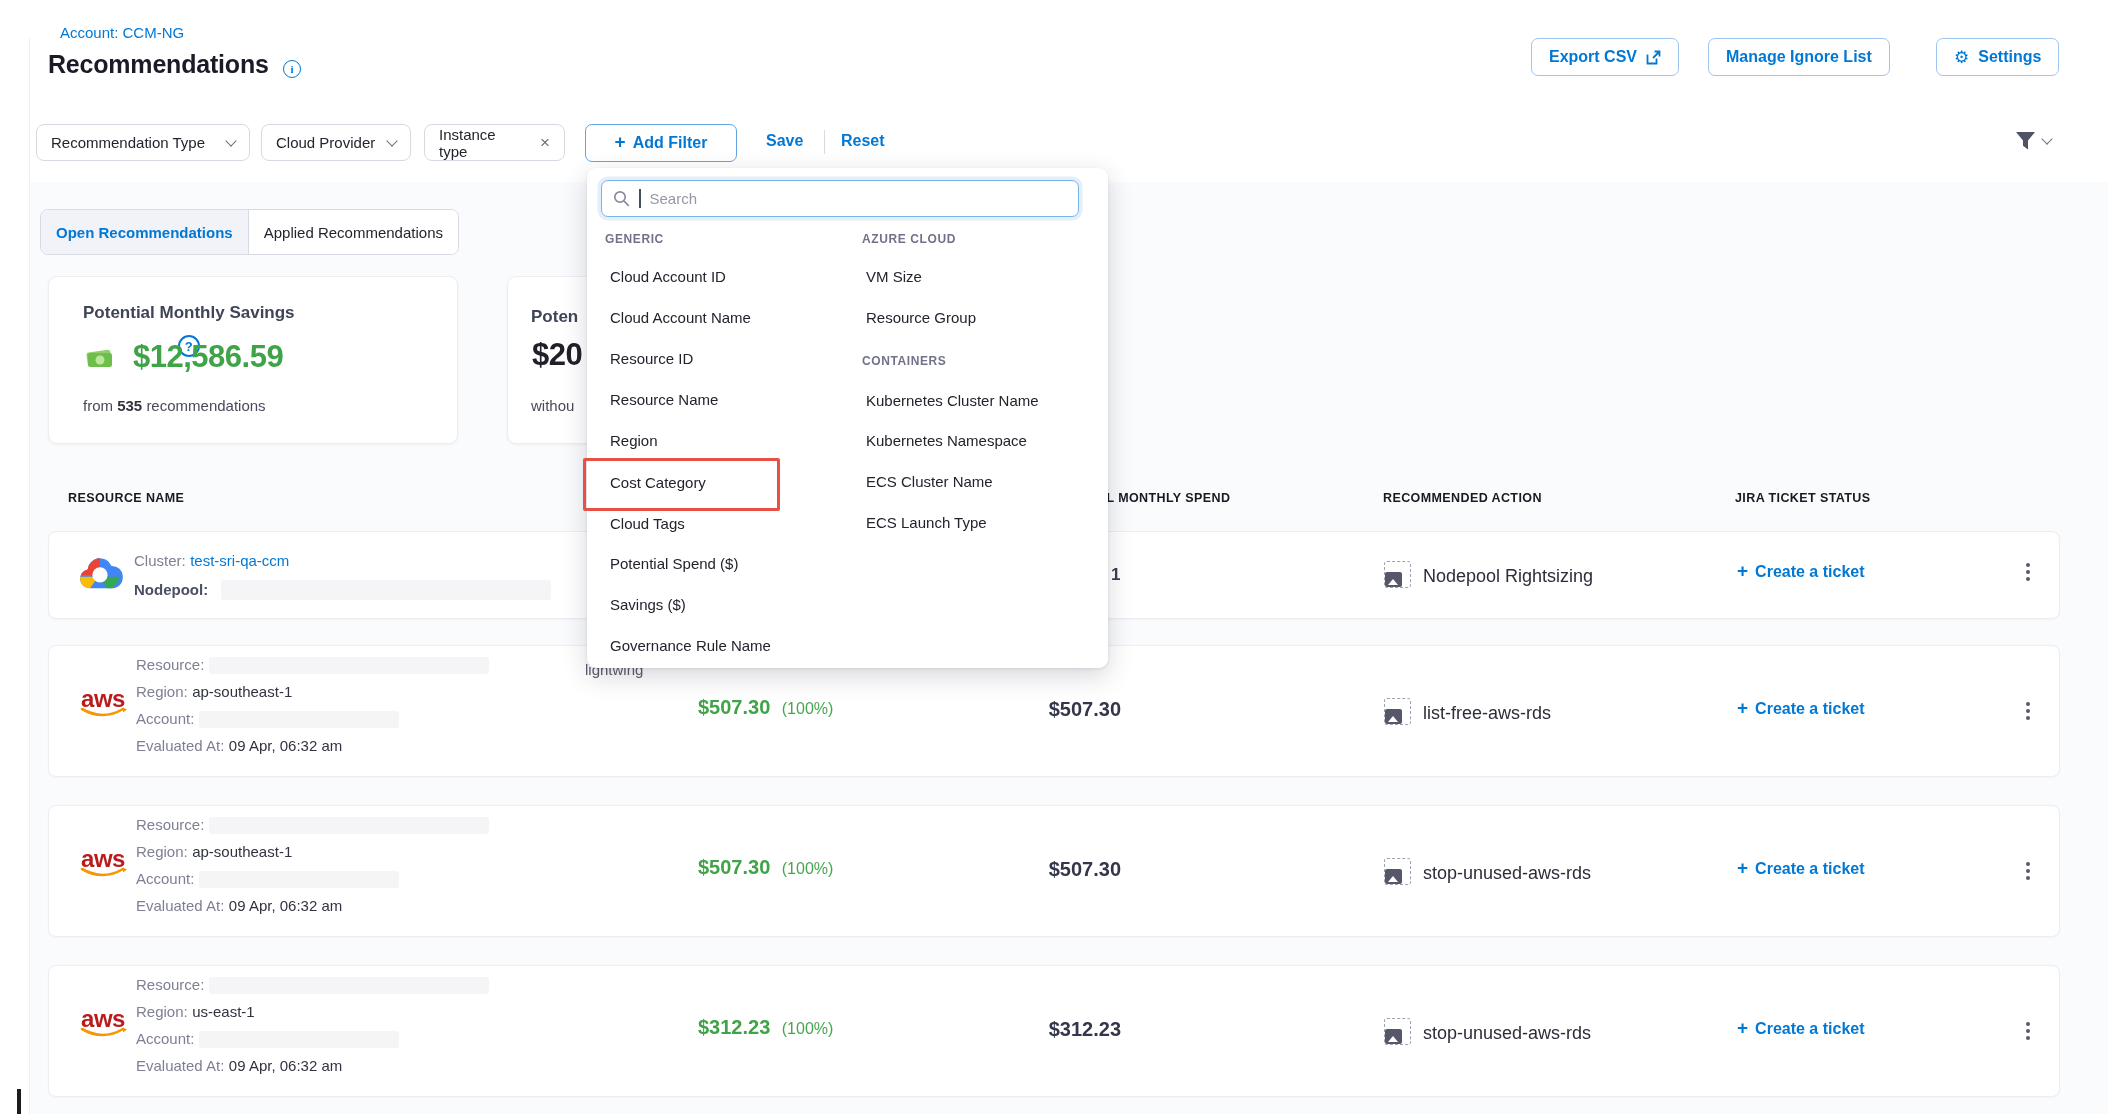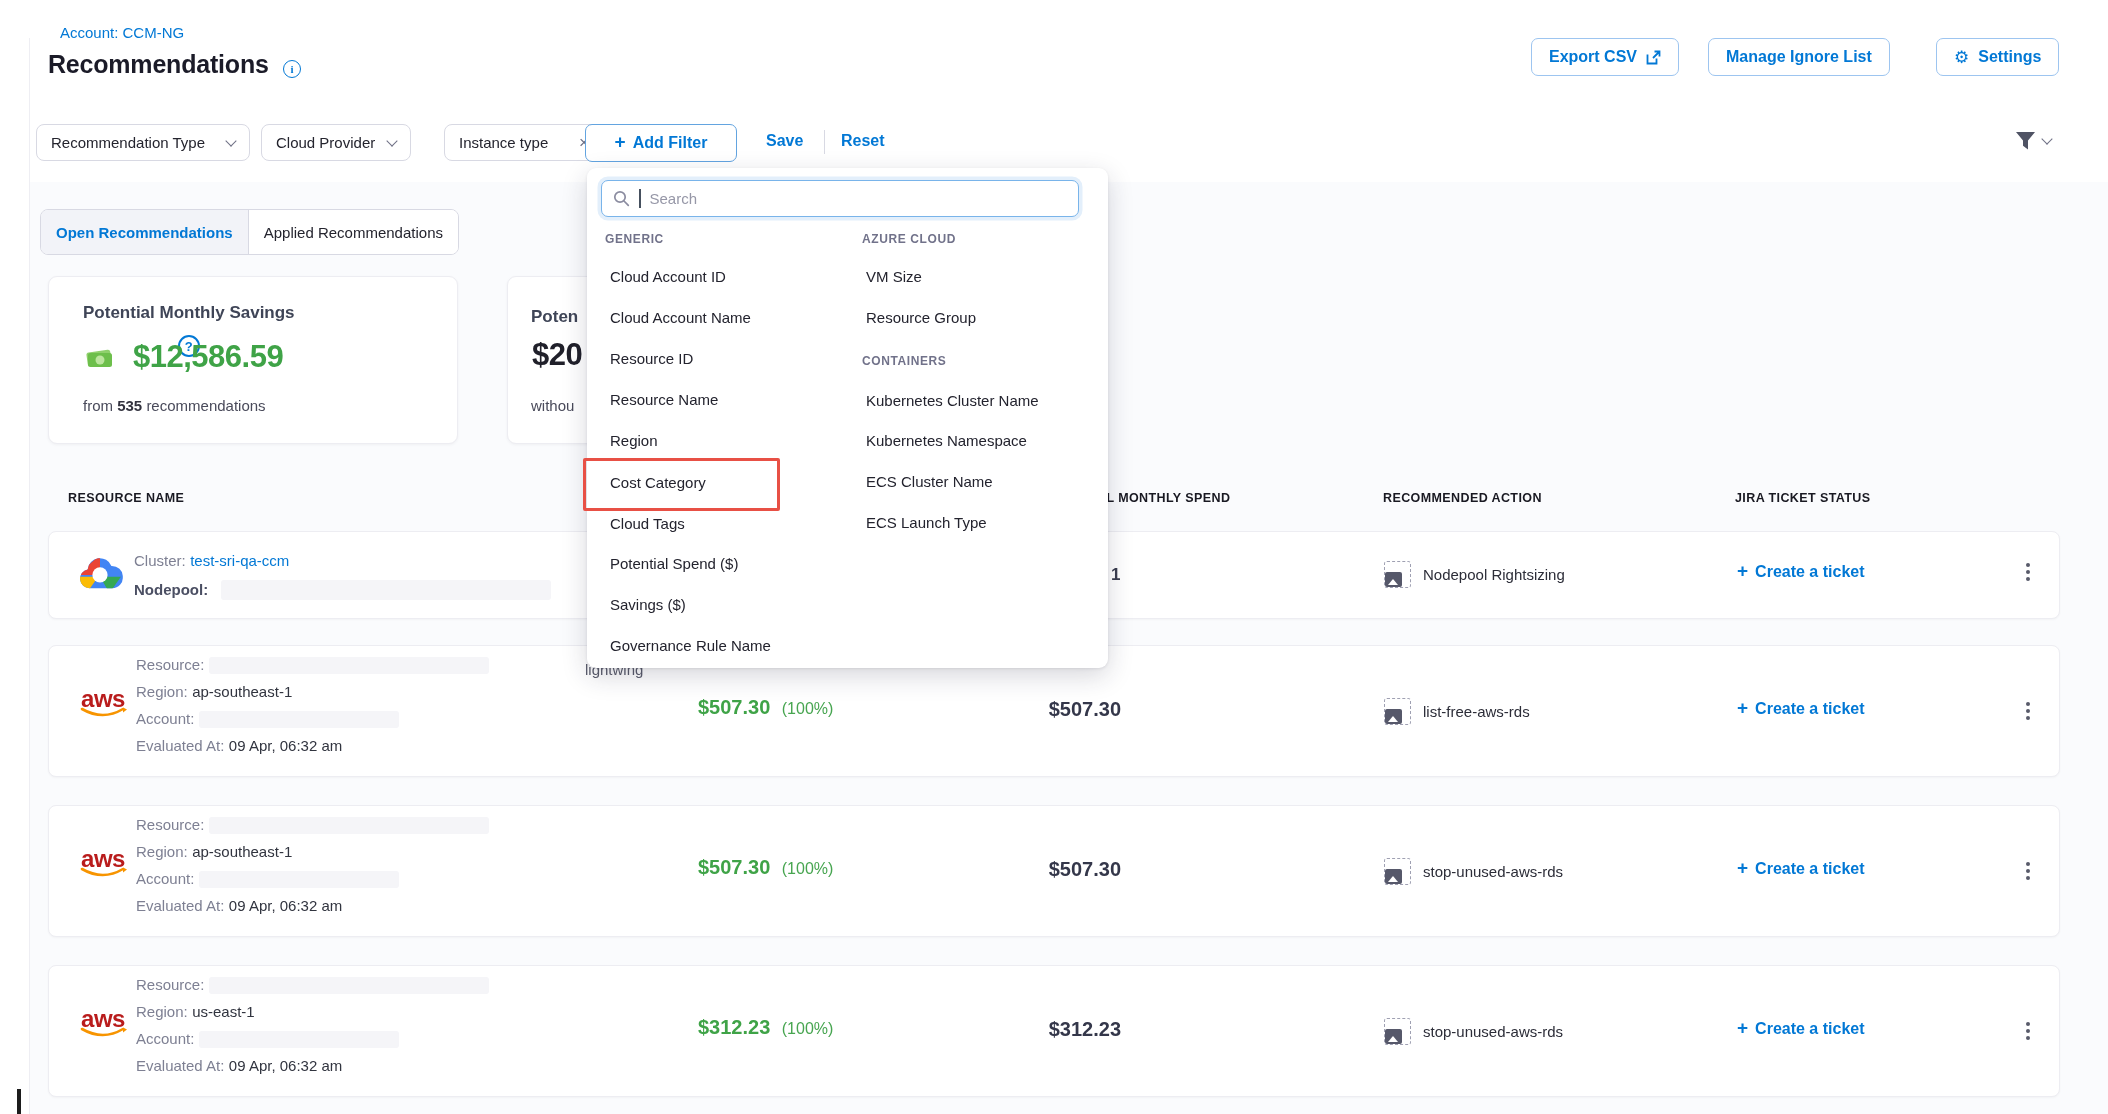--- a/index.html
+++ b/index.html
@@ -58,21 +58,21 @@
   
   .row { left:48px; width:2012px; background:#fff; border:1px solid #ededf2; border-radius:8px;
     box-shadow:0 1px 2px rgba(40,41,61,0.04); z-index:2; }
   .lbl { color:#7e8093; font-size:15px; }
   .val { color:#31343f; font-size:15px; }
   .redact { background:#f5f5f8; border-radius:3px; }
   .link { color:#0278d5; cursor:pointer; }
   .sav { font-size:20px; font-weight:bold; color:#3fa347; }
   .sav-pct { font-size:16px; font-weight:normal; color:#47a550; margin-left:7px; }
   .spend { font-size:20px; font-weight:bold; color:#34374a; text-align:right; }
-  .action-label { font-size:15px; color:#2c2d38; }
+  .action-label { font-size:18px; color:#2c2d38; }
   .ticket-link { display:inline-flex; align-items:center; gap:7px; font-size:16px; font-weight:bold; color:#0278d5; cursor:pointer; }
   .ticket-plus { font-size:19px; font-weight:bold; margin-top:-2px; }
   .kebab { width:18px; height:26px; display:flex; flex-direction:column; align-items:center; justify-content:center; gap:3px; cursor:pointer; }
   .kebab i { width:4px; height:4px; border-radius:50%; background:#585a6a; }
 
   
   .img-icon { width:27px; height:27px; position:relative; }
   .img-icon .frame { position:absolute; inset:0; border:1.6px dashed #9fa0b2; border-radius:3px; }
   .img-icon .photo { position:absolute; left:1px; bottom:1px; width:17px; height:15px; background:#56586a; border-radius:2px; }
   .img-icon .photo::after { content:""; position:absolute; left:3px; bottom:2px;
@@ -122,21 +122,21 @@
   </button>
 
   <div class="abs chip" style="left:36px; width:214px;">
     <span>Recommendation Type</span>
     <span class="chev"></span>
   </div>
   <div class="abs chip" style="left:261px; width:150px;">
     <span>Cloud Provider</span>
     <span class="chev"></span>
   </div>
-  <div class="abs chip" style="left:444px; width:160px;">
+  <div class="abs chip" style="left:424px; width:141px;">
     <span>Instance type</span>
     <span class="chip-x">×</span>
   </div>
   <button class="abs add-filter">
     <span class="ticket-plus">+</span>
     <span>Add Filter</span>
   </button>
   <div class="abs txt-link" style="left:766px;">Save</div>
   <div class="abs vdiv"></div>
   <div class="abs txt-link" style="left:841px;">Reset</div>

